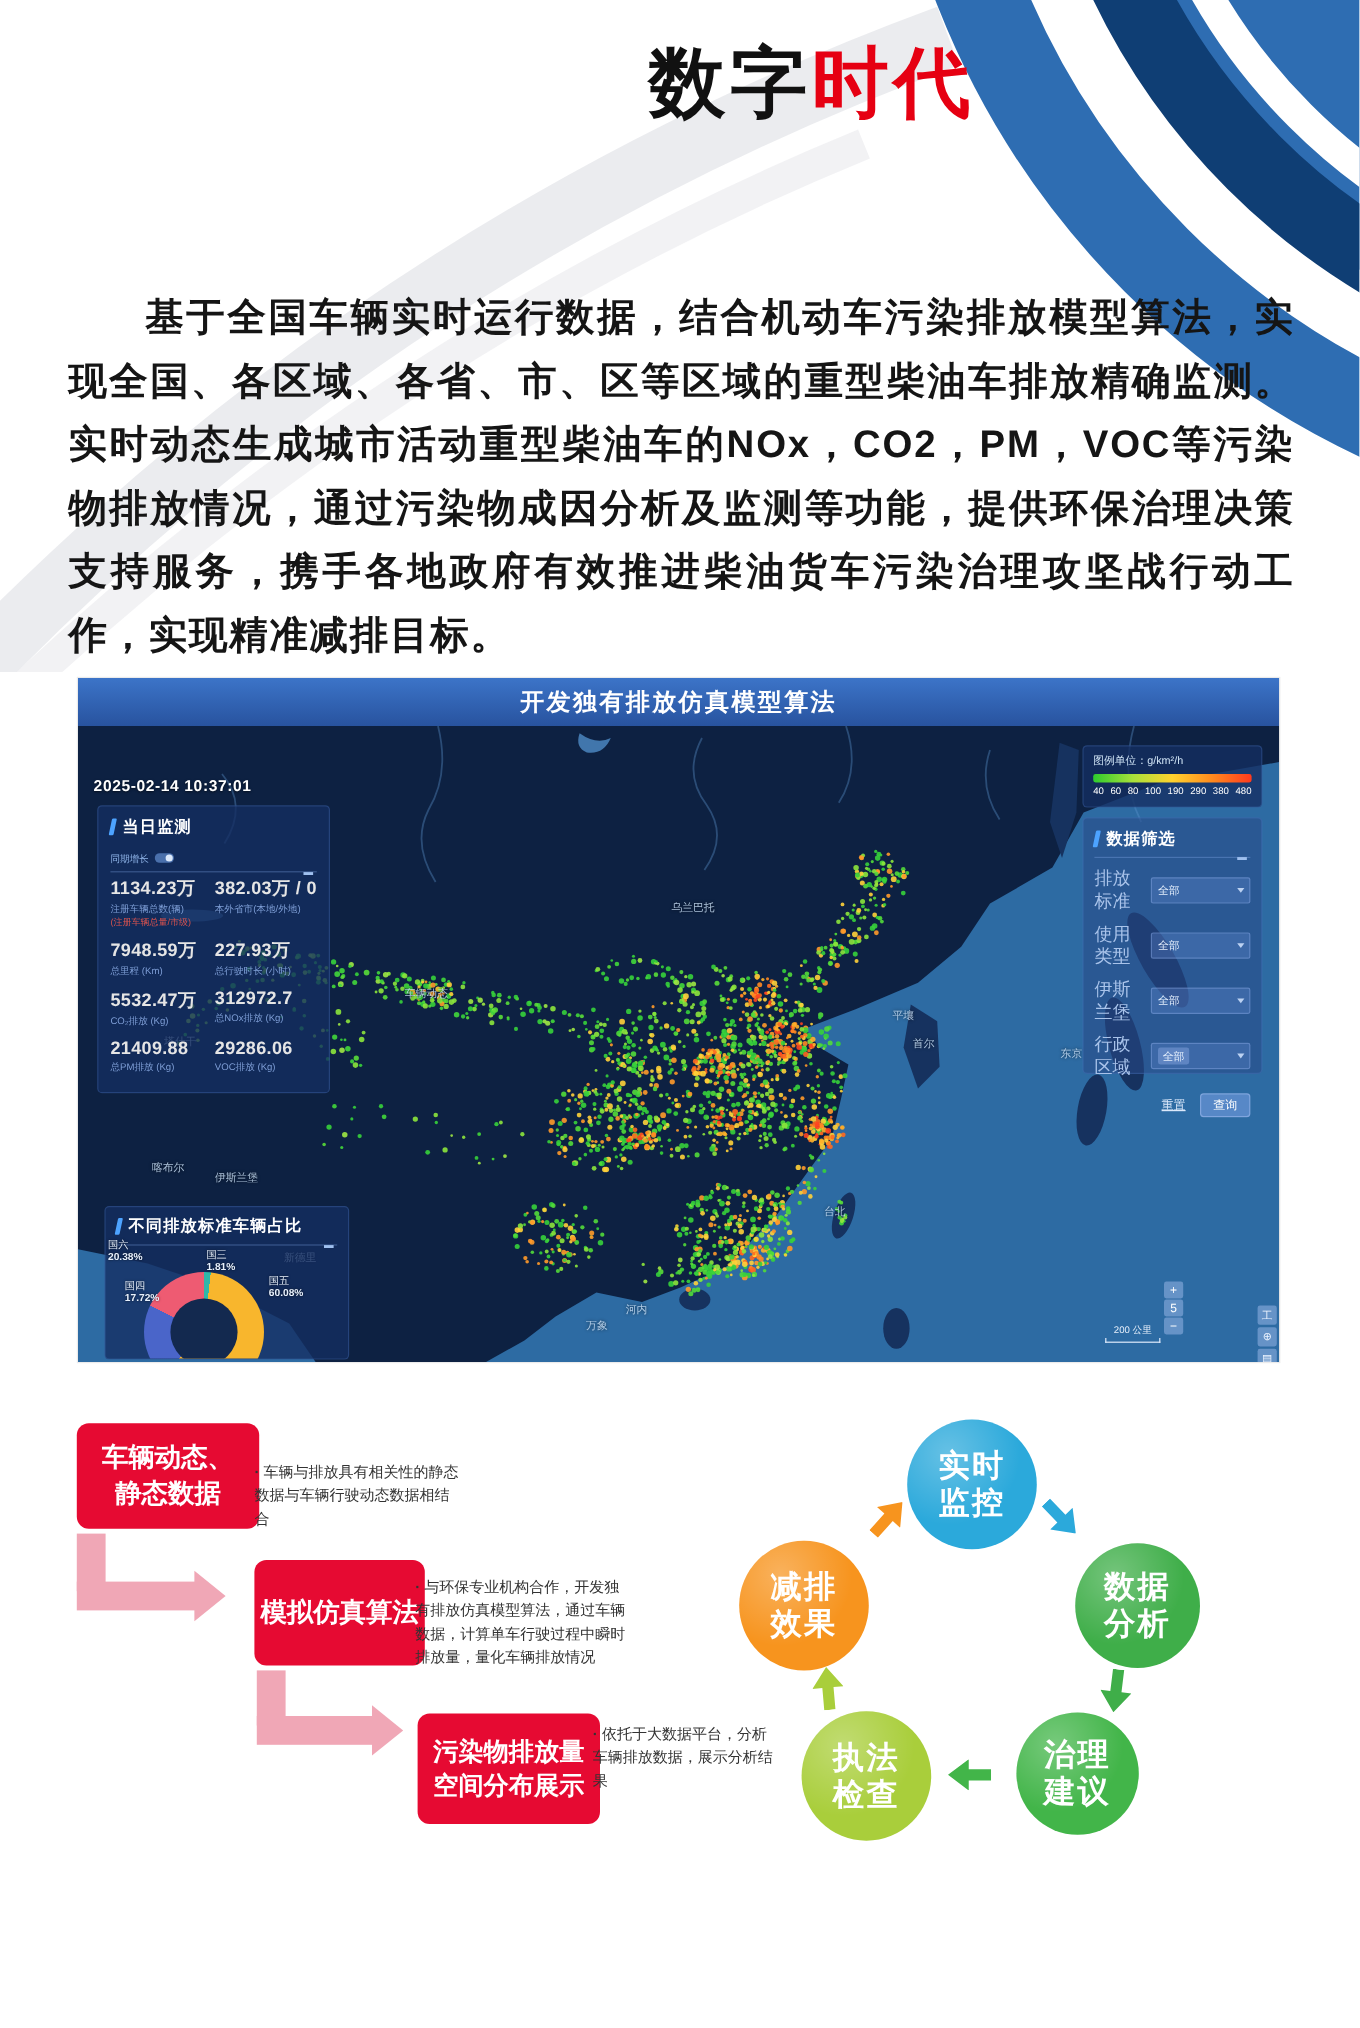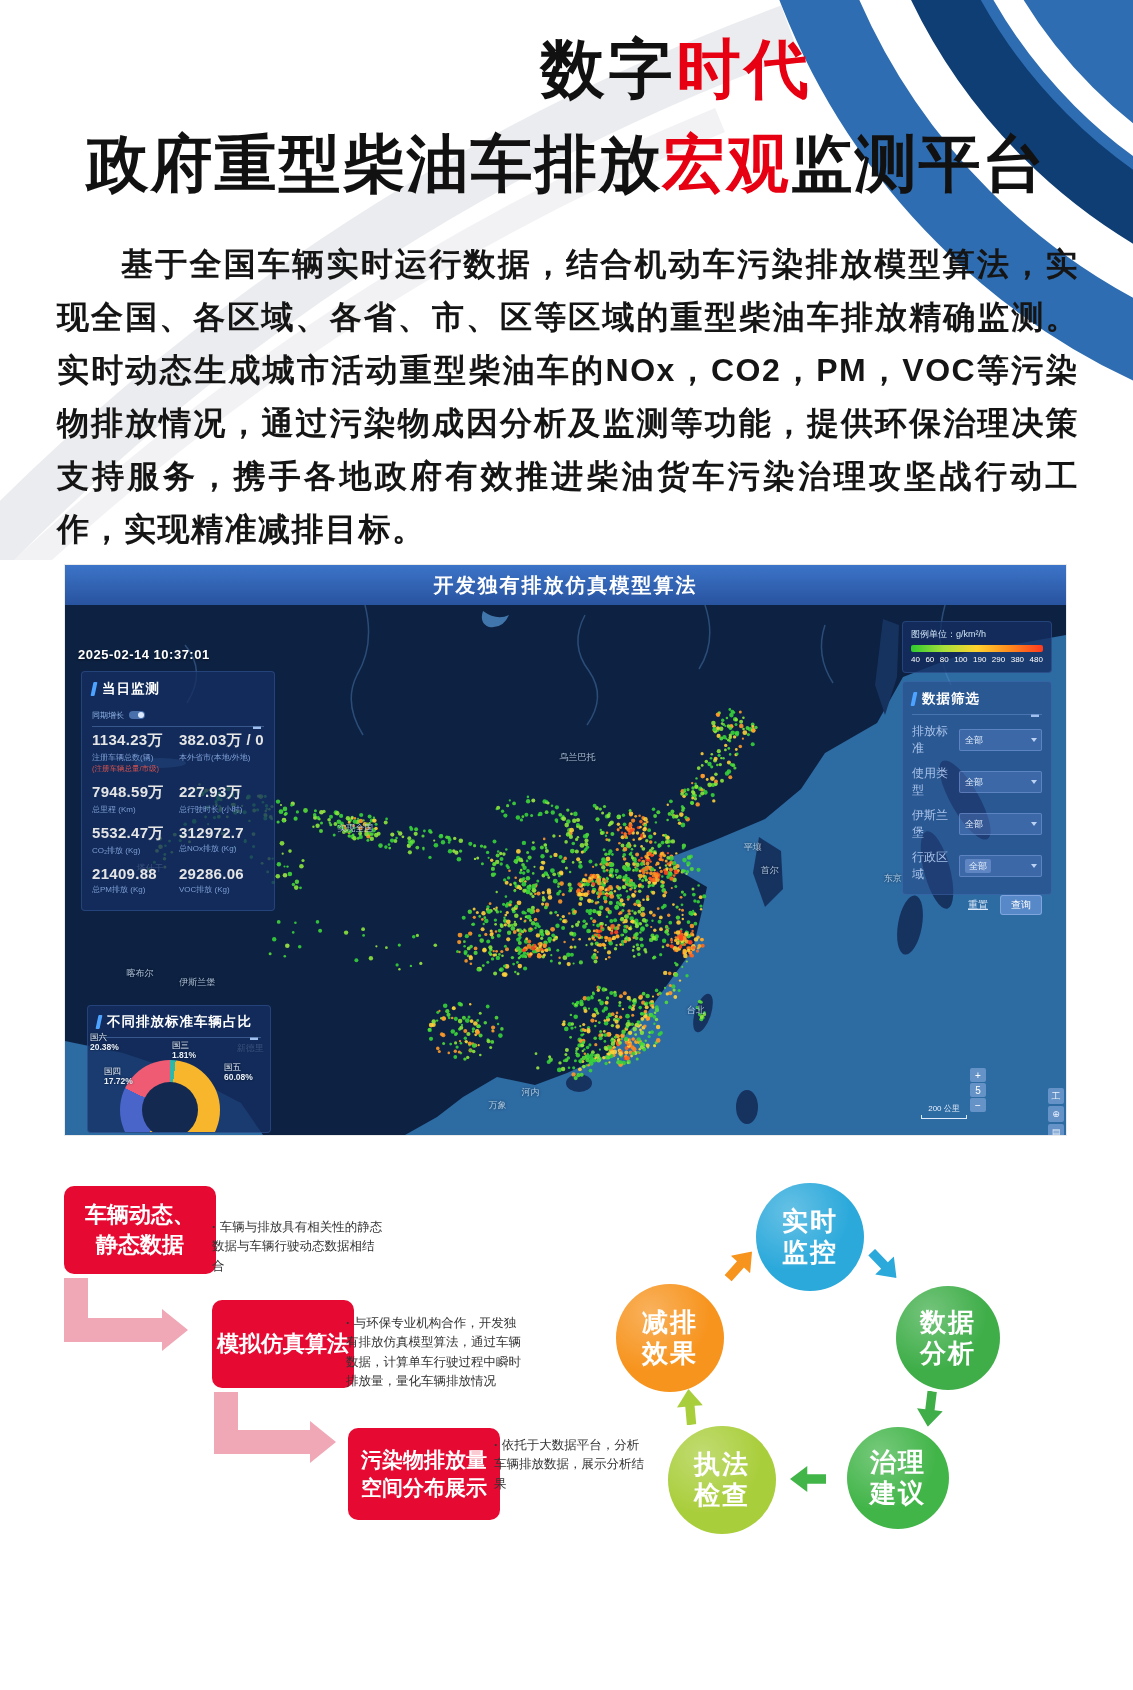--- a/index.html
+++ b/index.html
@@ -37,35 +37,35 @@
   .panel-today{left:16px;top:66px;width:194px;height:240px;padding:8px 10px;box-sizing:border-box;}
   .toggle-row{display:flex;justify-content:flex-start;align-items:center;gap:5px;margin-top:12px;height:10px;}
   .toggle-label{font-size:8px;color:#8fb4e8;}
   .toggle-pill{width:16px;height:8px;border-radius:4px;background:rgba(120,170,240,.55);position:relative;}
   .toggle-pill::after{content:"";position:absolute;right:1px;top:1px;width:6px;height:6px;border-radius:50%;background:#dce9fb;}
   .stats{display:grid;grid-template-columns:1fr 1fr;column-gap:8px;row-gap:9px;margin-top:4px;}
   .stat .v{font-size:15px;font-weight:bold;color:#e5e5e5;letter-spacing:.3px;white-space:nowrap;}
   .stat .l{font-size:8px;color:#7e9ed6;margin-top:2px;white-space:nowrap;}
   .stat .s{font-size:7.5px;color:#d9534f;margin-top:1px;white-space:nowrap;min-height:8px;}
   
-  .panel-donut{left:22px;top:400px;width:184px;height:128px;padding:7px 9px;box-sizing:border-box;overflow:hidden;}
+  .panel-donut{left:22px;top:400px;width:204px;height:128px;padding:7px 9px;box-sizing:border-box;overflow:hidden;}
   .donut{position:absolute;left:32px;top:54px;width:100px;height:100px;border-radius:50%;}
   .donut::after{content:"";position:absolute;inset:22px;border-radius:50%;background:#13294f;}
   .donut-callout{position:absolute;font-size:8.5px;line-height:10px;color:#e8f1fd;text-shadow:0 0 2px rgba(0,0,0,.7);}
   .donut-callout .dc-pct{font-weight:bold;}
   
   .legend-panel{left:837px;top:16px;width:150px;height:52px;padding:6px 8px;box-sizing:border-box;}
   .legend-title{font-size:9px;color:#cfe3f5;}
   .legend-bar{height:7px;margin-top:4px;border-radius:2px;
               background:linear-gradient(90deg,#2ecc2e,#a8e03a,#ffd22e,#ff8a1e,#ff3a1e);}
   .legend-ticks{display:flex;justify-content:space-between;font-size:8px;color:#fff;margin-top:3px;}
   
   .filter-panel{left:837px;top:76px;width:150px;height:214px;padding:8px 9px;box-sizing:border-box;background:rgba(40,72,135,.55);}
   .f-row{display:flex;align-items:center;gap:5px;margin-top:8px;}
-  .f-label{font-size:12px;color:#a9c3ea;width:42px;flex:none;}
+  .f-label{font-size:15px;color:#a9c3ea;width:42px;flex:none;}
   .f-select{flex:1;height:20px;background:rgba(95,135,205,.35);border:1px solid rgba(145,175,235,.4);
             border-radius:2px;display:flex;align-items:center;padding:0 5px;font-size:9px;color:#e3eefc;position:relative;}
   .f-select .caret{position:absolute;right:4px;top:8px;width:0;height:0;border-left:3px solid transparent;
             border-right:3px solid transparent;border-top:4px solid #bcd2f2;}
   .f-chip{background:rgba(160,190,245,.35);border-radius:2px;padding:0 4px;font-size:9px;line-height:14px;}
   .f-buttons{display:flex;justify-content:flex-end;gap:8px;margin-top:12px;}
   .btn-reset{font-size:10px;color:#dce9fb;text-decoration:underline;background:none;border:none;padding:2px 4px;}
   .btn-query{font-size:10px;color:#fff;background:rgba(130,165,235,.5);border:1px solid rgba(170,195,245,.5);
              border-radius:3px;padding:2px 10px;}
   
@@ -102,21 +102,20 @@
     <path d="M-60,600 Q300,210 790,30" stroke="#e4e5e9" stroke-width="52" fill="none" opacity="0.75"></path>
     <path d="M-70,660 Q280,300 720,120" stroke="#ecedf0" stroke-width="26" fill="none" opacity="0.7"></path>
     <circle cx="1430" cy="-250" r="560" fill="#2e6db2"></circle>
     <circle cx="1430" cy="-250" r="490" fill="none" stroke="#ffffff" stroke-width="26"></circle>
     <circle cx="1430" cy="-250" r="545" fill="none" stroke="#0f3e74" stroke-width="62"></circle>
     <circle cx="1430" cy="-250" r="600" fill="none" stroke="#ffffff" stroke-width="40"></circle>
     <circle cx="1430" cy="-250" r="660" fill="none" stroke="#2e6db2" stroke-width="74"></circle>
   </svg>
 
   <div class="title1"><span>数字</span><span class="red">时代</span></div>
-  <div class="title2"><span>政府重型柴油车排放</span><span class="red">宏观</span><span>监测平台</span></div>
 
   <p class="intro">基于全国车辆实时运行数据，结合机动车污染排放模型算法，实现全国、各区域、各省、市、区等区域的重型柴油车排放精确监测。实时动态生成城市活动重型柴油车的NOx，CO2，PM，VOC等污染物排放情况，通过污染物成因分析及监测等功能，提供环保治理决策支持服务，携手各地政府有效推进柴油货车污染治理攻坚战行动工作，实现精准减排目标。</p>
 
   <div class="dashboard">
     <div class="dash-header">
       <span>开发独有排放仿真模型算法</span>
     </div>
     <div class="map">
       <svg class="mapbg" width="1001" height="530" viewBox="0 0 1001 530" preserveAspectRatio="none">
         <rect width="1001" height="530" fill="#0d2142"></rect>
@@ -2228,21 +2227,21 @@
             <circle cx="636.7" cy="411.5" r="2.0" fill="#9fe844" fill-opacity="0.9"></circle>
             <circle cx="636.6" cy="412.9" r="1.4" fill="#8ce53c" fill-opacity="0.9"></circle>
             <circle cx="634.7" cy="409.5" r="1.8" fill="#41d73b" fill-opacity="0.9"></circle>
             <circle cx="639.4" cy="409.5" r="1.7" fill="#8ce53c" fill-opacity="0.9"></circle>
             <circle cx="632.3" cy="402.4" r="1.6" fill="#41d73b" fill-opacity="0.9"></circle>
           </g>
       </svg>
 
       <div id="map-labels">
           <span class="map-city" style="left: 51.2%; top: 28.7%;">乌兰巴托</span>
-          <span class="map-city" style="left: 29%; top: 42.1%;">实现全国</span>
+          <span class="map-city" style="left: 29%; top: 42.1%;">车辆动态</span>
           <span class="map-city" style="left: 8.5%; top: 49.6%;">塔什干</span>
           <span class="map-city" style="left: 7.5%; top: 69.4%;">喀布尔</span>
           <span class="map-city" style="left: 13.2%; top: 71.1%;">伊斯兰堡</span>
           <span class="map-city" style="left: 18.5%; top: 83.6%;">新德里</span>
           <span class="map-city" style="left: 63%; top: 76.4%;">台北</span>
           <span class="map-city" style="left: 46.5%; top: 91.9%;">河内</span>
           <span class="map-city" style="left: 43.2%; top: 94.3%;">万象</span>
           <span class="map-city" style="left: 82.7%; top: 51.5%;">东京</span>
           <span class="map-city" style="left: 70.4%; top: 50%;">首尔</span>
           <span class="map-city" style="left: 68.7%; top: 45.7%;">平壤</span>

